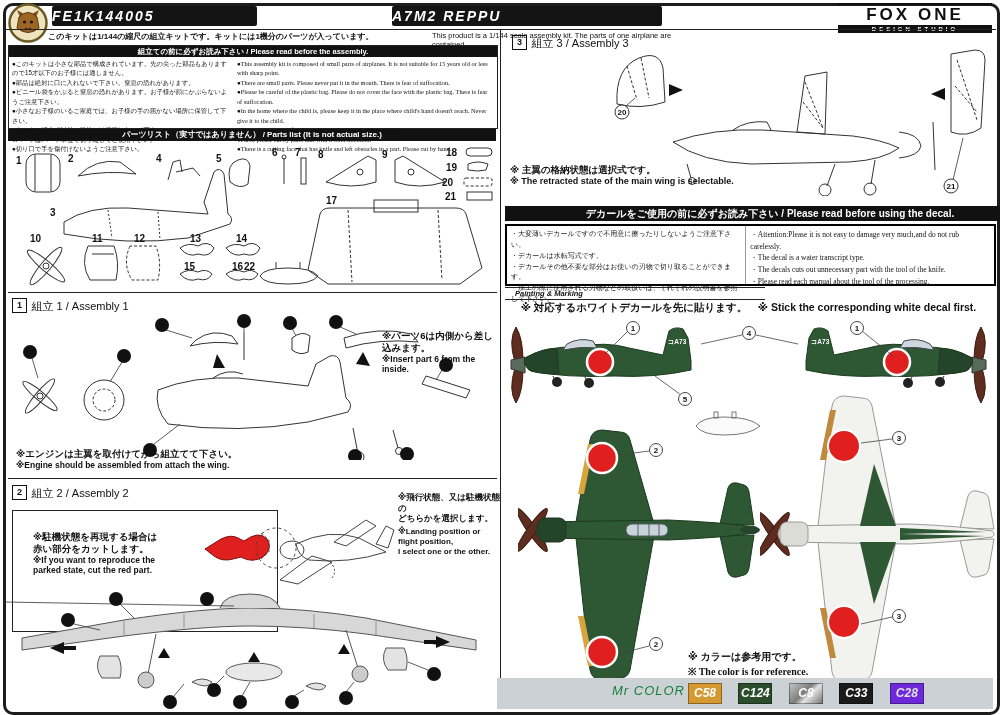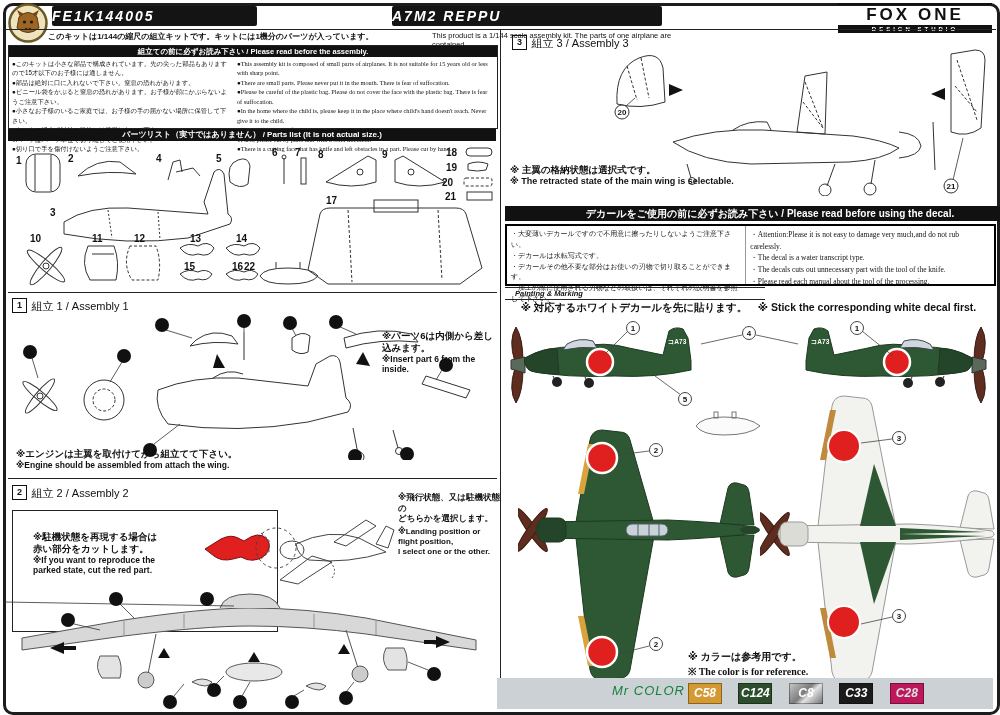--- a/index.html
+++ b/index.html
@@ -495,15 +495,15 @@
     <div class="serif" style="font-weight:bold;font-size:10px">※ The color is for reference.</div>
   </div>
 
   <div class="abs" style="left:497px;top:678px;width:496px;height:31px;background:#ccd1d6"></div>
   <div class="abs" style="left:612px;top:683px;font-weight:normal;font-style:italic;font-size:13px;letter-spacing:1px;color:#15803d">Mr COLOR</div>
   <div class="abs" style="left:688px;top:683px">
     <span class="chip" style="background-color: rgb(212, 154, 49); color: rgb(255, 255, 255);">C58</span>
     <span class="chip" style="background-color: rgb(44, 77, 44); color: rgb(255, 255, 255);">C124</span>
     <span class="chip metal" style="background-color: rgb(143, 143, 143); color: rgb(255, 255, 255);">C8</span>
     <span class="chip" style="background-color: rgb(27, 27, 27); color: rgb(255, 255, 255);">C33</span>
-    <span class="chip" style="background-color: #be185d; color: rgb(224, 224, 224);">C28</span>
+    <span class="chip" style="background-color: #6d28d9; color: rgb(224, 224, 224);">C28</span>
   </div>
 </div>
 
 </body></html>

